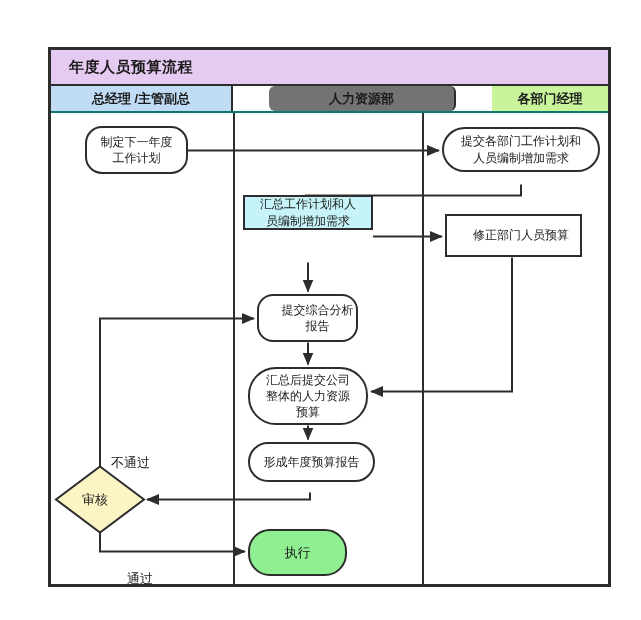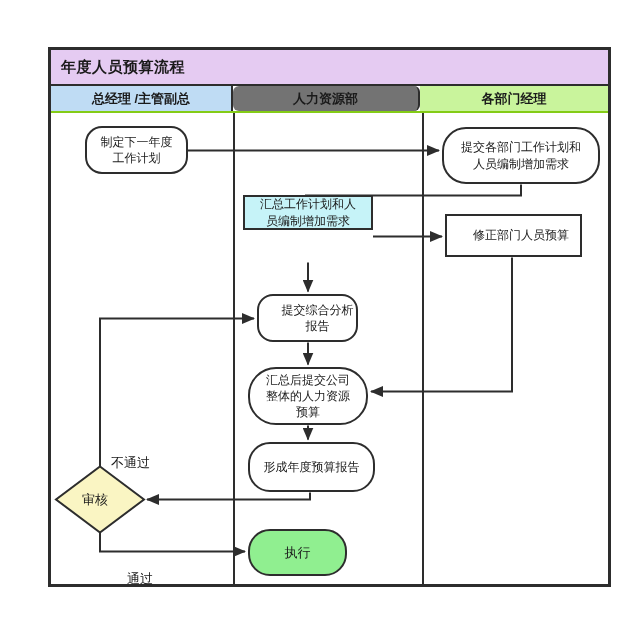--- a/index.html
+++ b/index.html
@@ -7,50 +7,50 @@
     position:relative;width:641px;height:620px;background:#ffffff;overflow:hidden;
     font-family:"Liberation Sans","DejaVu Sans",sans-serif;color:#1a1a1a;
   }
   .frame{
     position:absolute;left:48px;top:47px;width:563px;height:540px;
     box-sizing:border-box;border:3px solid #2d2d2d;background:#fff;
     display:flex;flex-direction:column;
   }
   .title-row{
     height:36px;flex:0 0 36px;border-bottom:2px solid #2d2d2d;
-    display:flex;align-items:center;padding-left:10px;box-sizing:border-box;
+    display:flex;align-items:center;padding-left:18px;box-sizing:border-box;
     font-size:15px;font-weight:bold;letter-spacing:.5px;
   }
   .header-row{
-    height:25px;flex:0 0 25px;border-bottom:2px solid #84cc16;display:flex;
+    height:25px;flex:0 0 25px;border-bottom:2px solid #0f766e;display:flex;gap:36px;
   }
   .hdr-cell{
     box-sizing:border-box;display:flex;align-items:center;justify-content:center;
     font-size:13px;font-weight:bold;
   }
   .hdr-1{width:182px;border-right:2px solid #2d2d2d;}
   .hdr-2{width:187px;border-right:2px solid #2d2d2d;}
   .hdr-3{flex:1;}
   .body{position:relative;flex:1;}
   .lane-line{position:absolute;top:0;bottom:0;width:2px;background:#2d2d2d;}
   .lane-line.l1{left:182px;}
   .lane-line.l2{left:371px;}
   .conn{position:absolute;left:0;top:0;width:100%;height:100%;}
   .node{
     position:absolute;box-sizing:border-box;border:2px solid #2d2d2d;background:#fff;
     display:flex;align-items:center;justify-content:center;text-align:center;
     font-size:12px;line-height:1.35;white-space:pre-line;z-index:3;
   }
   .n-plan{left:34px;top:13px;width:103px;height:48px;border-radius:17px;}
-  .n-submit{left:391px;top:14px;width:158px;height:57px;border-radius:24px;}
+  .n-submit{left:391px;top:14px;width:158px;height:45px;border-radius:24px;}
   .n-summarize{left:192px;top:82px;width:130px;height:35px;}
   .n-revise{left:394px;top:101px;width:137px;height:43px;padding-left:15px;}
   .n-analysis{left:206px;top:181px;width:101px;height:48px;border-radius:16px;padding-left:20px;}
   .n-overall{left:197px;top:254px;width:120px;height:58px;border-radius:28px;}
-  .n-report{left:197px;top:329px;width:127px;height:50px;border-radius:22px;}
+  .n-report{left:197px;top:329px;width:127px;height:40px;border-radius:22px;}
   .n-execute{left:197px;top:416px;width:99px;height:47px;border-radius:22px;font-size:13px;}
   .diamond-label{
     position:absolute;left:5px;top:378px;width:88px;text-align:center;
     font-size:13px;z-index:3;transform:translateX(-5px);
   }
   .edge-label{position:absolute;font-size:13px;z-index:3;}
   .el-reject{left:60px;top:341px;}
   .el-approve{left:76px;top:409px;margin-top:48px;}
 </style>
 </head>

